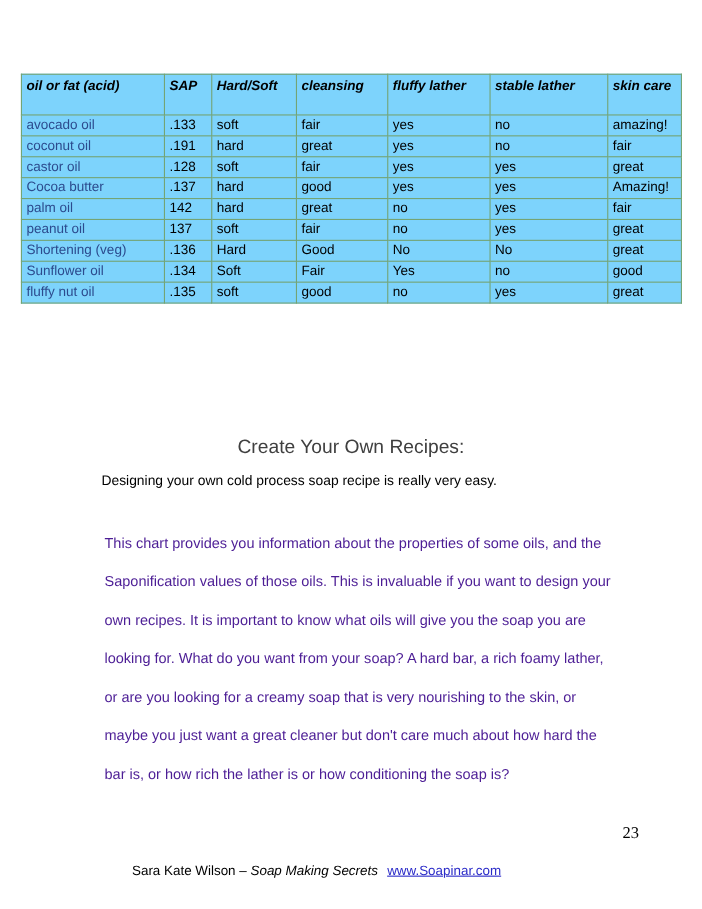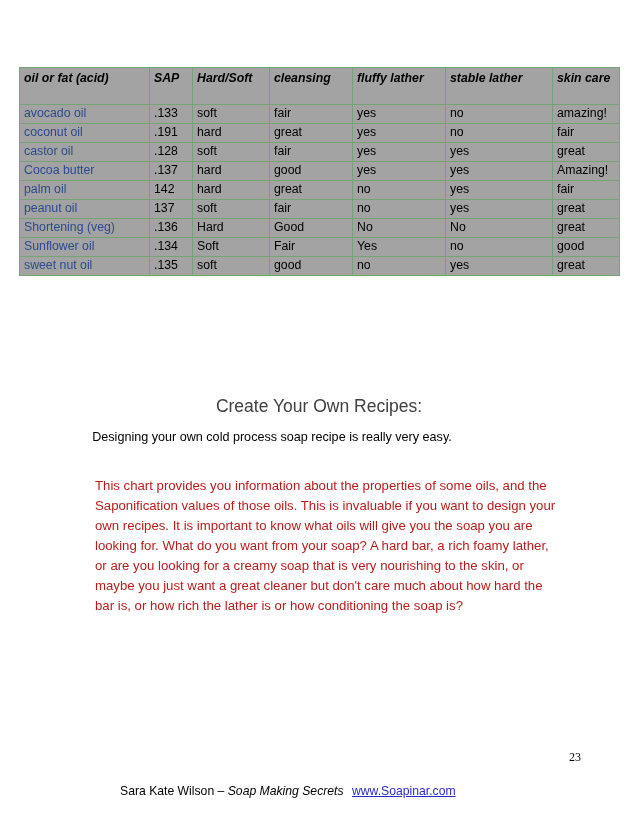--- a/index.html
+++ b/index.html
@@ -28,21 +28,21 @@
   .oil-table-wrap {
     position: absolute;
     left: 19px;
     top: 67px;
     width: 600px;
   }
   table.oil-table {
     border-collapse: collapse;
     width: 600px;
     table-layout: fixed;
-    background: #a3a3a3;
+    background: #7dd3fc;
   }
   table.oil-table td,
   table.oil-table th {
     border: 1px solid #74a474;
     padding: 1px 4px 2px 4px;
     font-size: 12.3px;
     line-height: 1.18;
     vertical-align: top;
     text-align: left;
     font-weight: normal;
@@ -95,34 +95,34 @@
     font-size: 12.6px;
     line-height: 1.2;
     color: #000000;
   }
   .body-copy {
     position: absolute;
     left: 95px;
     top: 476px;
     width: 466px;
     font-size: 13.2px;
-    line-height: 20px;
-    color: #b91c1c;
+    line-height: 35px;
+    color: #4c1d95;
     text-align: left;
   }
 
   
   .page-number {
     position: absolute;
     left: 0;
     top: 750px;
     width: 581px;
     text-align: right;
     font-family: "Liberation Serif", serif;
-    font-size: 12px;
+    font-size: 15px;
     color: #000000;
   }
   .footer-line {
     position: absolute;
     left: 120px;
     top: 784px;
     font-size: 12.2px;
     color: #000000;
     white-space: nowrap;
   }
@@ -230,21 +230,21 @@
           <tr>
             <td class="oil-name">Sunflower oil</td>
             <td>.134</td>
             <td>Soft</td>
             <td>Fair</td>
             <td>Yes</td>
             <td>no</td>
             <td>good</td>
           </tr>
           <tr>
-            <td class="oil-name">sweet nut oil</td>
+            <td class="oil-name">fluffy nut oil</td>
             <td>.135</td>
             <td>soft</td>
             <td>good</td>
             <td>no</td>
             <td>yes</td>
             <td>great</td>
           </tr>
         </tbody>
     </table>
   </div>

